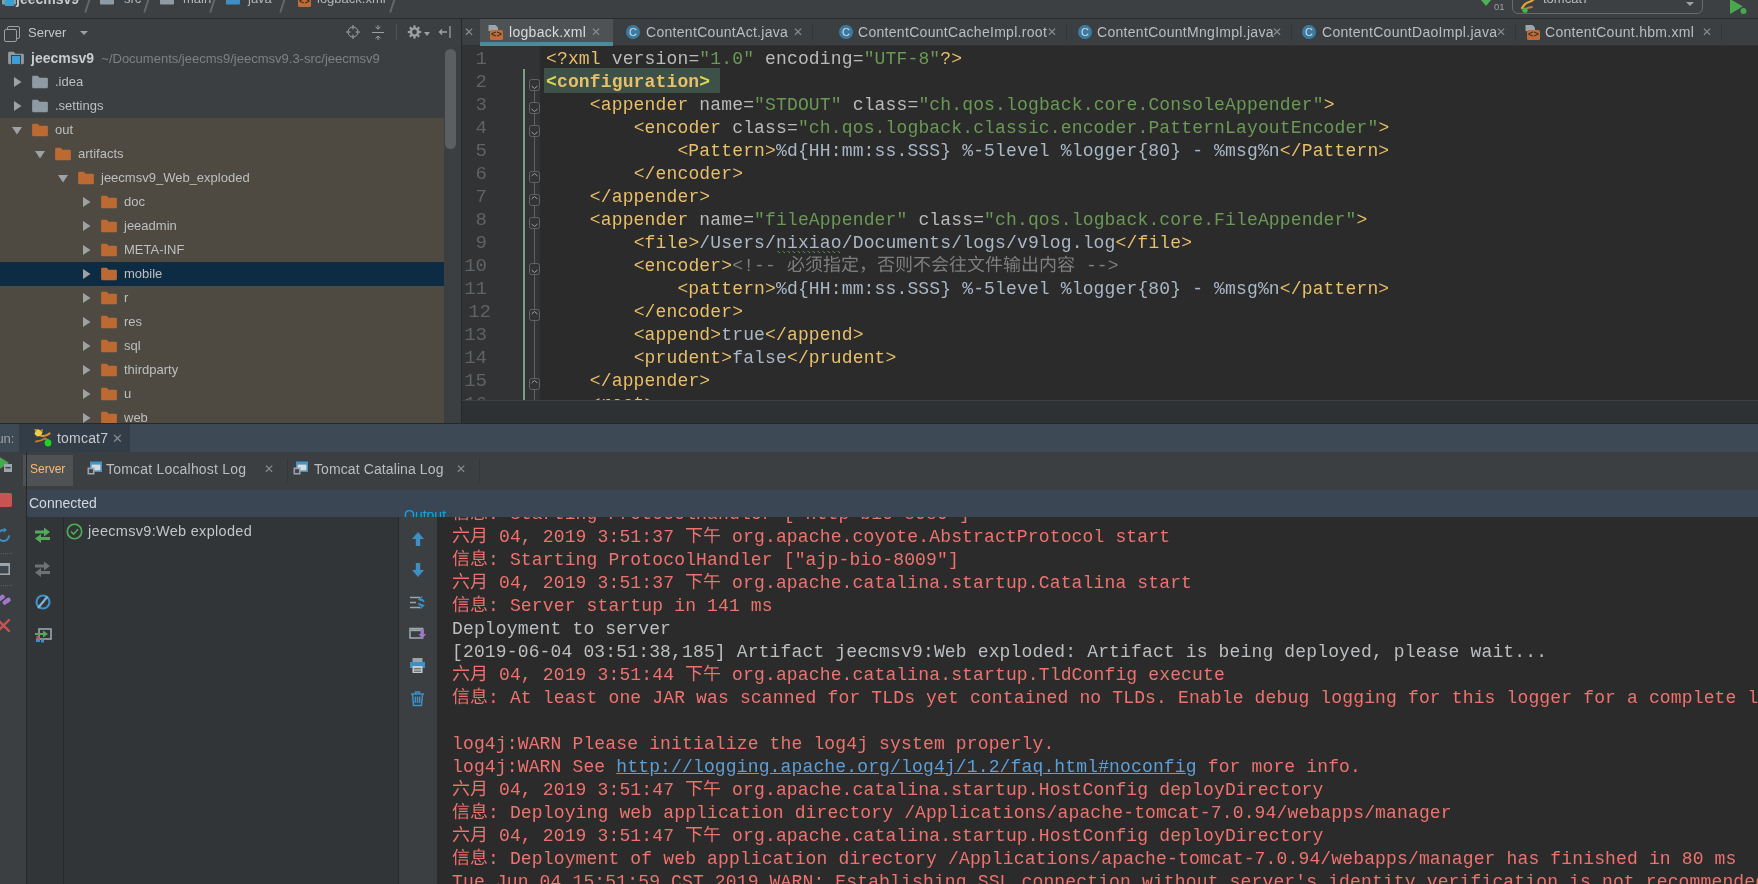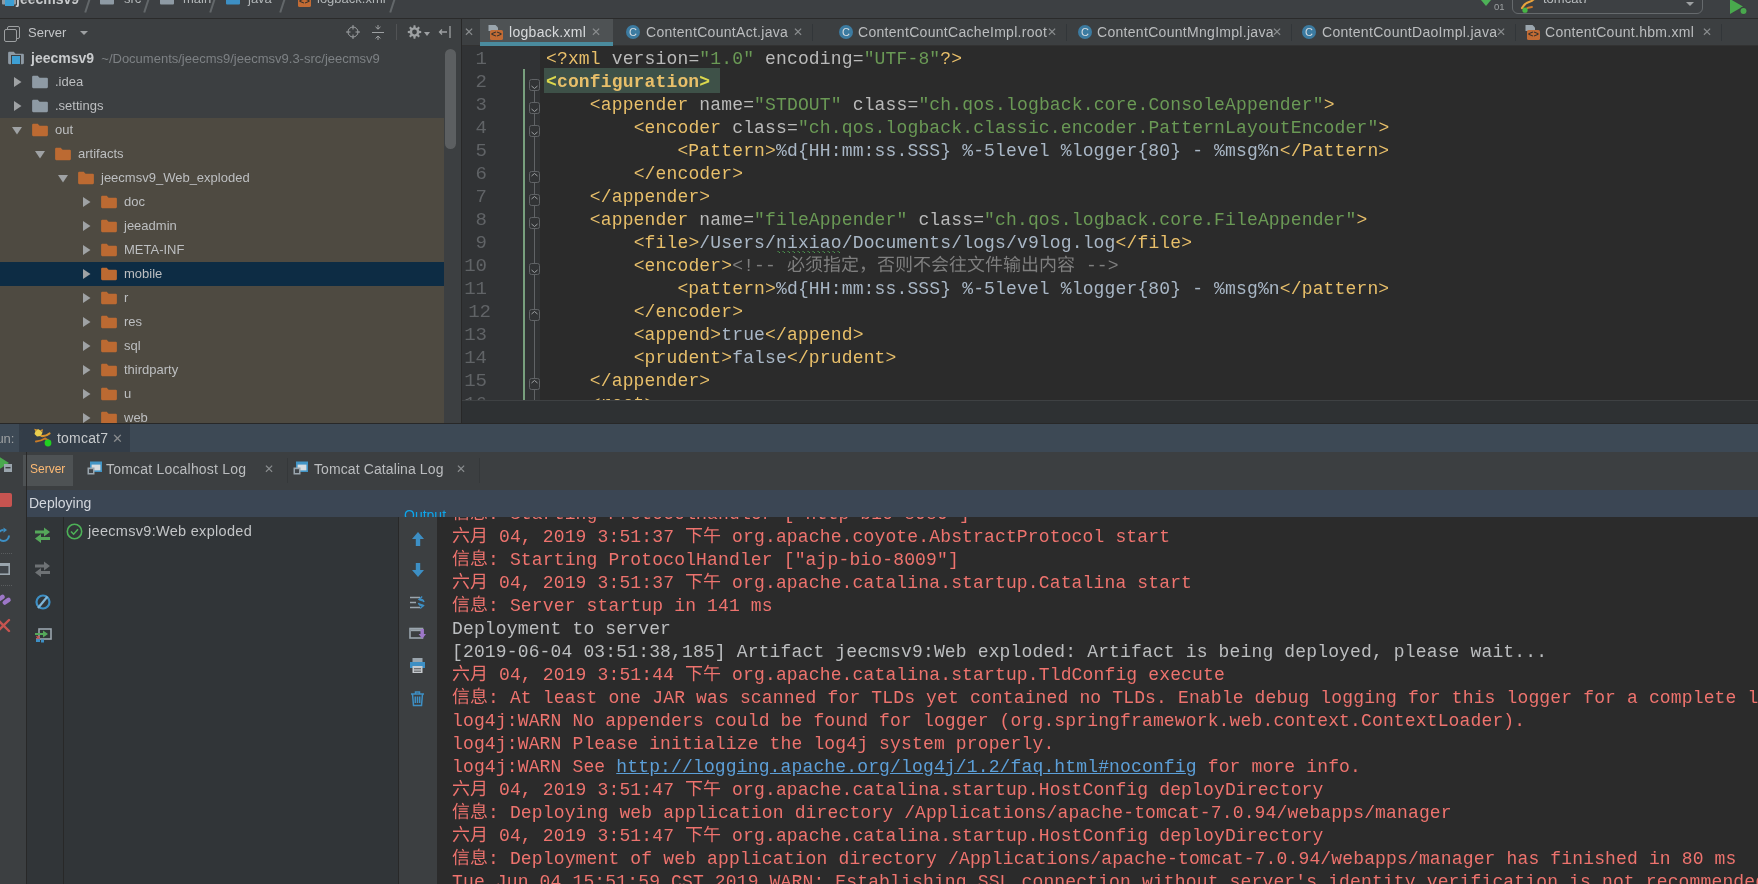--- a/index.html
+++ b/index.html
@@ -475,21 +475,21 @@
 <svg class="abs" style="left:292px;top:37px" width="17" height="17" viewBox="0 0 17 17">
         <rect x="4" y="1.5" width="12" height="10.5" fill="#4295c6"></rect>
         <rect x="5.6" y="4.6" width="8.8" height="5.8" fill="#d7dce0"></rect>
         <rect x="1.5" y="7.5" width="7" height="7" fill="#9aa5ad"></rect>
         <rect x="3" y="9.2" width="4" height="3.8" fill="#40454a"></rect>
       </svg>
 <div class="rtxt" style="left:314px;top:38px;font-size:14px;letter-spacing:0.1px">Tomcat Catalina Log</div>
 <div class="x" style="left:456px;top:39px;font-size:12px;color:#8a8d8f">✕</div>
 <div class="abs" style="left:479px;top:35px;width:1px;height:25px;background:#35383a"></div>
 <div class="abs" style="left:27px;top:67px;width:1731px;height:27px;background:#3b4654"></div>
-<div class="rtxt" style="left:29px;top:72px;font-size:14px;color:#d3d7dd">Deploying</div>
+<div class="rtxt" style="left:29px;top:72px;font-size:14px;color:#d3d7dd">Connected</div>
 <div class="rtxt" style="left:404px;top:84px;font-size:14px;color:#0ea5e9">Output</div>
 <div class="abs" style="left:27px;top:94px;width:371px;height:367px;background:#313538"></div>
 <div class="abs" style="left:399px;top:94px;width:38px;height:367px;background:#3c3f41"></div>
 <div class="abs" style="left:398px;top:94px;width:1px;height:367px;background:#282828"></div>
 <div class="abs" style="left:63px;top:94px;width:1px;height:367px;background:#282828"></div>
 <div class="abs" style="left:26px;top:29px;width:1px;height:432px;background:#282828"></div>
 <svg class="abs" style="left:-6px;top:31px" width="18" height="18" viewBox="0 0 18 18">
         <path d="M4 2 L15 9 L4 16 Z" fill="#49a84d"></path>
         <rect x="10" y="10" width="8" height="8" fill="#9aa5ad"></rect>
         <rect x="11.5" y="13" width="5" height="1.4" fill="#3c3f41"></rect>
@@ -612,21 +612,20 @@
           </svg> 04, 2019 3:51:44 <svg class="k" viewBox="0 0 1000 1000">
             <use href="#c2"></use>
           </svg><svg class="k" viewBox="0 0 1000 1000">
             <use href="#c3"></use>
           </svg> org.apache.catalina.startup.TldConfig execute</div>
         <div class="con abs" style="left:15px;top:169.5px"><svg class="k" viewBox="0 0 1000 1000">
             <use href="#c4"></use>
           </svg><svg class="k" viewBox="0 0 1000 1000">
             <use href="#c5"></use>
           </svg>: At least one JAR was scanned for TLDs yet contained no TLDs. Enable debug logging for this logger for a complete l</div>
-        <div class="con abs" style="left:15px;top:192.5px">log4j:WARN No appenders could be found for logger (org.springframework.web.context.ContextLoader).</div>
         <div class="con abs" style="left:15px;top:215.5px">log4j:WARN Please initialize the log4j system properly.</div>
         <div class="con abs" style="left:15px;top:238.5px">log4j:WARN See <span class="lk">http://logging.apache.org/log4j/1.2/faq.html#noconfig</span> for more info.</div>
         <div class="con abs" style="left:15px;top:261.5px"><svg class="k" viewBox="0 0 1000 1000">
             <use href="#c0"></use>
           </svg><svg class="k" viewBox="0 0 1000 1000">
             <use href="#c1"></use>
           </svg> 04, 2019 3:51:47 <svg class="k" viewBox="0 0 1000 1000">
             <use href="#c2"></use>
           </svg><svg class="k" viewBox="0 0 1000 1000">
             <use href="#c3"></use>

